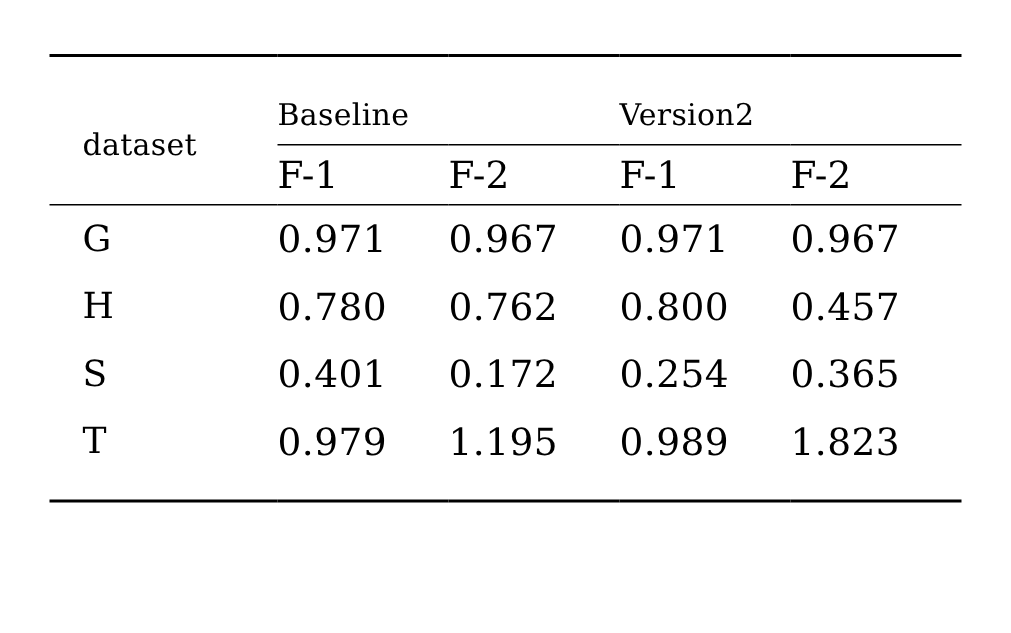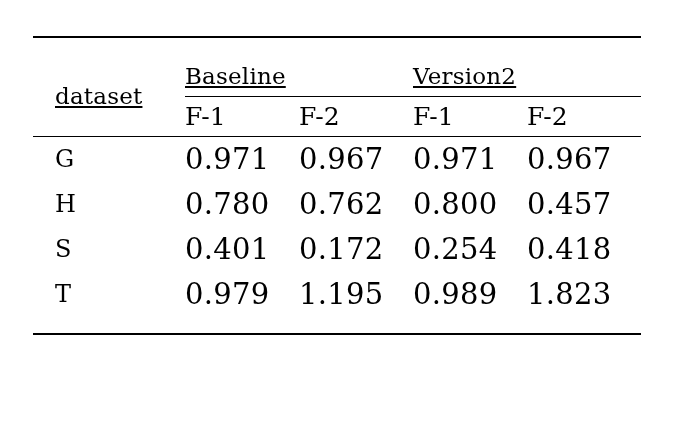--- a/index.html
+++ b/index.html
@@ -58,31 +58,30 @@
     width: 152px;
     text-align: left !important;
     padding-left: 22px !important;
     box-sizing: border-box;
   }
   .col-metric {
     width: 114px;
   }
   .hdr-group {
     height: 40px;
-    font-size: 23px;
+    font-size: 20px;
     letter-spacing: 0.2px;
-    text-decoration: underline;
   }
   .hdr-sub {
     height: 40px;
     font-size: 25px;
   }
   .data-row td {
     height: 45px;
-    font-size: 29px;
+    font-size: 25px;
   }
   .data-row td.col-dataset {
     font-size: 24px;
   }
   .num {
     font-family: "DejaVu Serif", serif;
     letter-spacing: 0.3px;
   }
 </style>
 </head>
@@ -122,21 +121,21 @@
           <td class="col-metric num">0.780</td>
           <td class="col-metric num">0.762</td>
           <td class="col-metric num">0.800</td>
           <td class="col-metric num">0.457</td>
         </tr>
         <tr class="data-row">
           <td class="col-dataset">S</td>
           <td class="col-metric num">0.401</td>
           <td class="col-metric num">0.172</td>
           <td class="col-metric num">0.254</td>
-          <td class="col-metric num">0.418</td>
+          <td class="col-metric num">0.365</td>
         </tr>
         <tr class="data-row">
           <td class="col-dataset">T</td>
           <td class="col-metric num">0.979</td>
           <td class="col-metric num">1.195</td>
           <td class="col-metric num">0.989</td>
           <td class="col-metric num">1.823</td>
         </tr>
         <tr class="rule-bottom spacer-bottom">
           <td class="col-dataset"></td>

